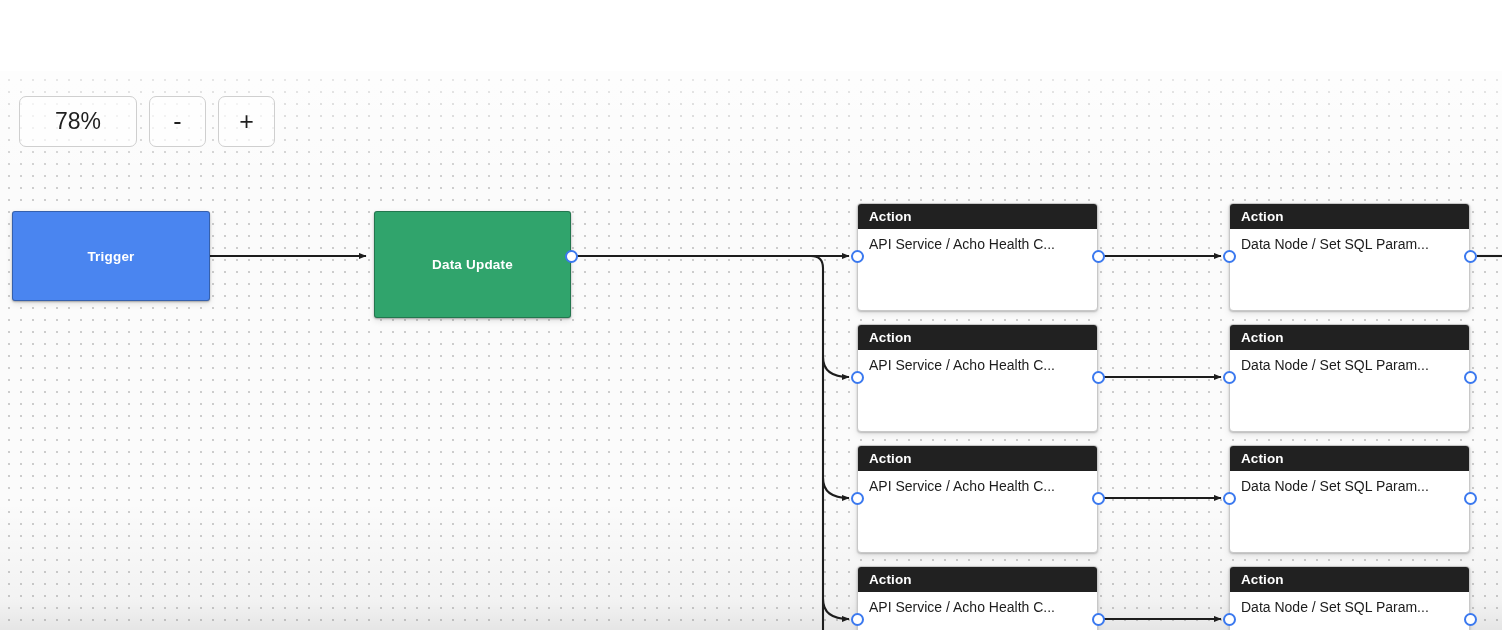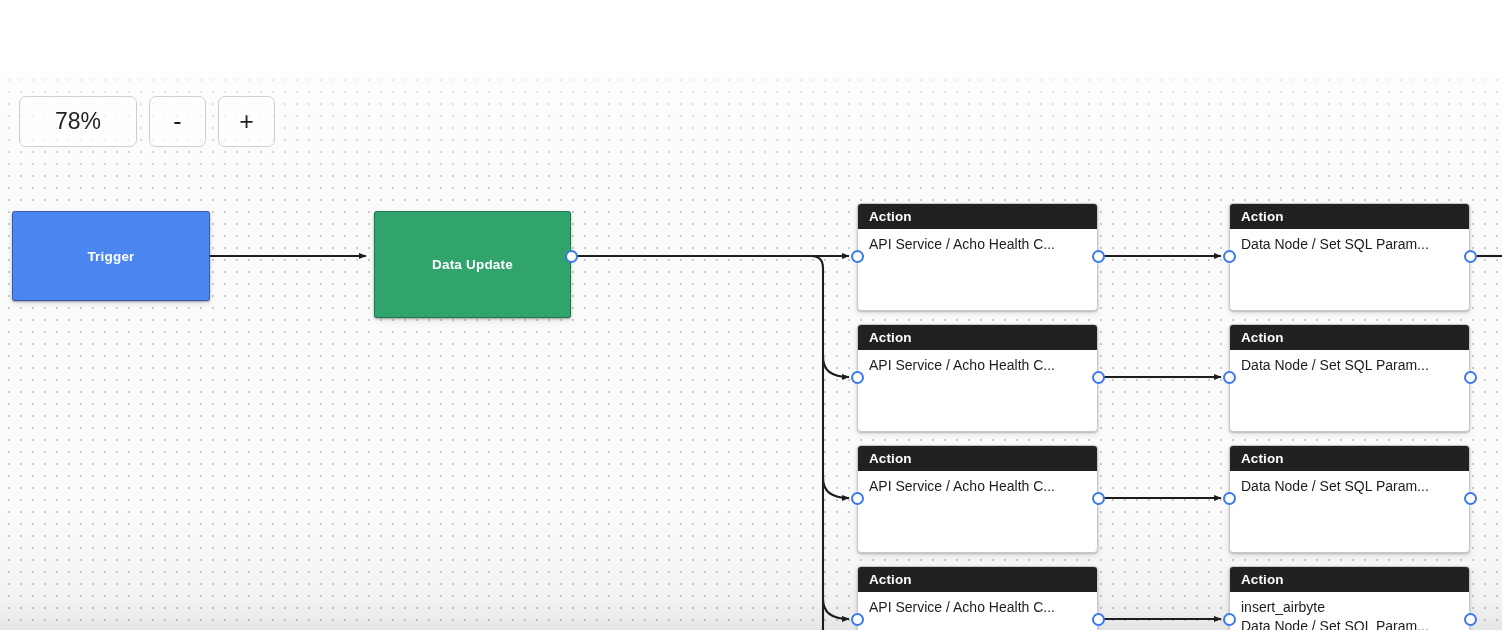--- a/index.html
+++ b/index.html
@@ -209,21 +209,20 @@
         </div>
         <div class="action-node" style="left: 1229px; top: 374px; width: 241px; height: 108px;">
           <div class="action-head">Action</div>
           <div class="action-body">
             <div class="l2">Data Node / Set SQL Param...</div>
           </div>
         </div>
         <div class="action-node" style="left: 1229px; top: 495px; width: 241px; height: 108px;">
           <div class="action-head">Action</div>
           <div class="action-body">
-            <div class="l1">insert_airbyte</div>
             <div class="l2">Data Node / Set SQL Param...</div>
           </div>
         </div>
       </div>
     <div id="ports-layer">
         <div class="port" style="left: 564.5px; top: 178.5px;"></div>
         <div class="port" style="left: 850.5px; top: 178.5px;"></div>
         <div class="port" style="left: 1091.5px; top: 178.5px;"></div>
         <div class="port" style="left: 850.5px; top: 299.5px;"></div>
         <div class="port" style="left: 1091.5px; top: 299.5px;"></div>

